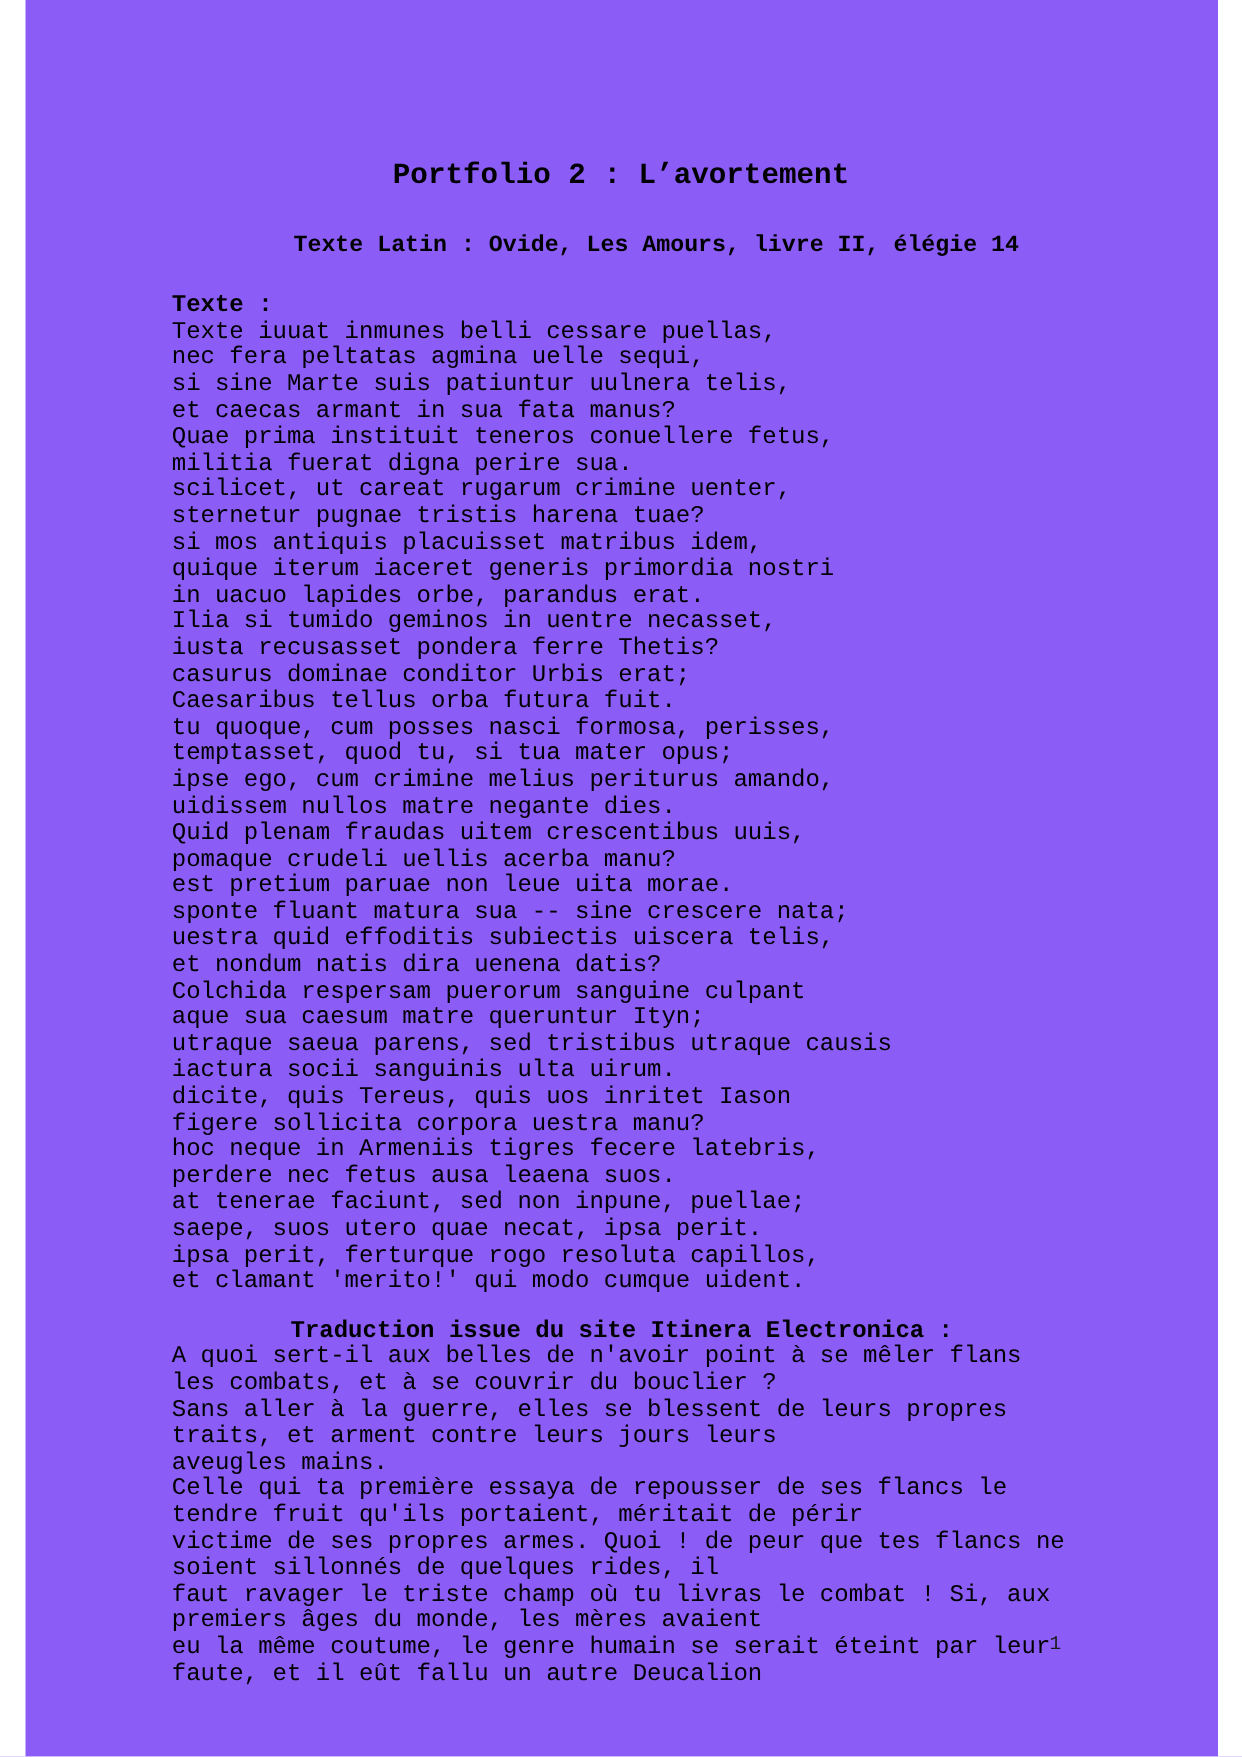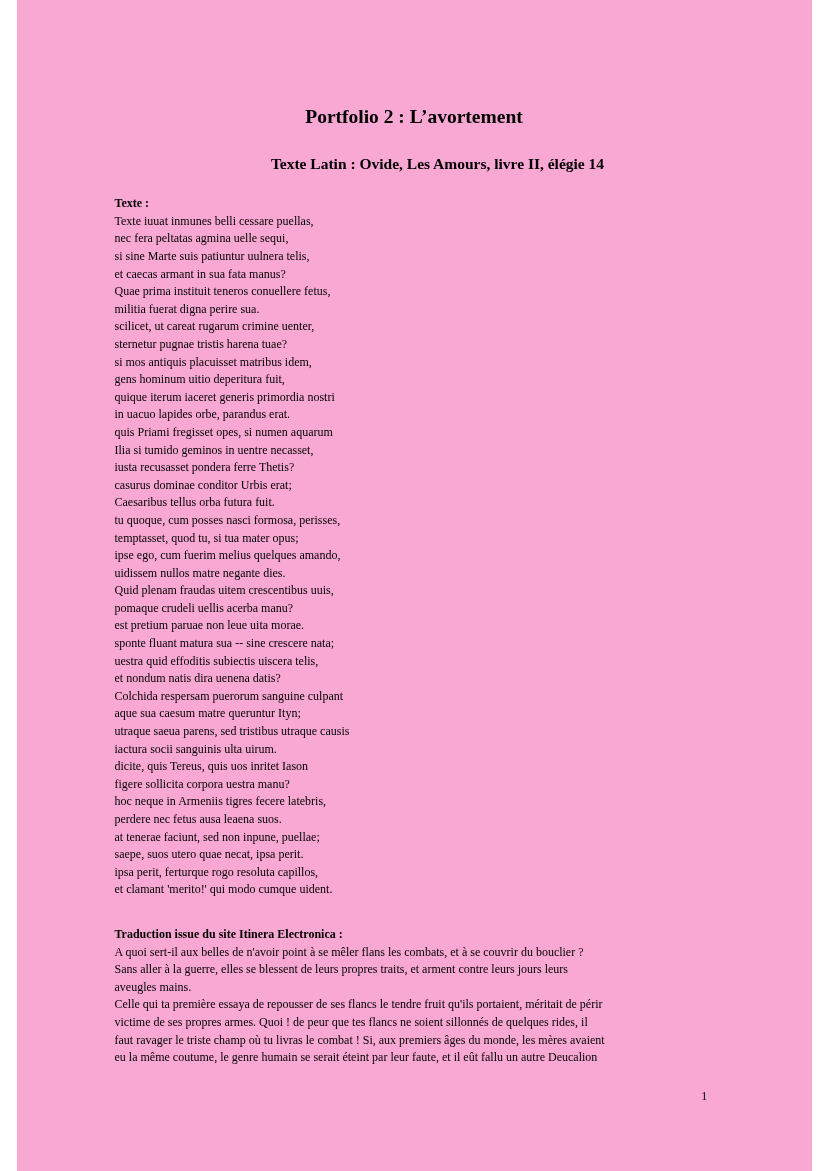--- a/index.html
+++ b/index.html
@@ -5,51 +5,52 @@
   html, body {
     margin: 0;
     padding: 0;
     background: #ffffff;
   }
   .page {
     position: relative;
     width: 795px;
     height: 1171px;
     margin: 0 auto;
-    background: #f9a8d4;
+    background: #8b5cf6;
     color: #000000;
-    font-family: Liberation Serif, serif;
+    font-family: Liberation Mono, monospace;
     overflow: hidden;
   }
   .title {
     margin: 0;
     padding-top: 106px;
     text-align: center;
     font-size: 19.5px;
     font-weight: bold;
     line-height: 1.15;
   }
   .subtitle {
     margin: 27px 0 0 0;
     text-align: center;
     font-size: 15.5px;
     font-weight: bold;
     line-height: 1.15;
     padding-left: 47px;
   }
   .content {
     margin: 22px 97px 0 98px;
-    font-size: 12px;
+    font-size: 16px;
     line-height: 17.6px;
   }
   .section-heading {
     font-weight: bold;
   }
   .translation-heading {
-    margin-top: 27px;
+    margin-top: 15px;
+    text-align: center;
   }
   .line {
     white-space: nowrap;
   }
   .translation-lines .line {
     white-space: normal;
   }
   .page-number {
     position: absolute;
     top: 1088px;
@@ -74,31 +75,29 @@
     <div class="latin-lines">
         <div class="line">Texte iuuat inmunes belli cessare puellas,</div>
         <div class="line">nec fera peltatas agmina uelle sequi,</div>
         <div class="line">si sine Marte suis patiuntur uulnera telis,</div>
         <div class="line">et caecas armant in sua fata manus?</div>
         <div class="line">Quae prima instituit teneros conuellere fetus,</div>
         <div class="line">militia fuerat digna perire sua.</div>
         <div class="line">scilicet, ut careat rugarum crimine uenter,</div>
         <div class="line">sternetur pugnae tristis harena tuae?</div>
         <div class="line">si mos antiquis placuisset matribus idem,</div>
-        <div class="line">gens hominum uitio deperitura fuit,</div>
         <div class="line">quique iterum iaceret generis primordia nostri</div>
         <div class="line">in uacuo lapides orbe, parandus erat.</div>
-        <div class="line">quis Priami fregisset opes, si numen aquarum</div>
         <div class="line">Ilia si tumido geminos in uentre necasset,</div>
         <div class="line">iusta recusasset pondera ferre Thetis?</div>
         <div class="line">casurus dominae conditor Urbis erat;</div>
         <div class="line">Caesaribus tellus orba futura fuit.</div>
         <div class="line">tu quoque, cum posses nasci formosa, perisses,</div>
         <div class="line">temptasset, quod tu, si tua mater opus;</div>
-        <div class="line">ipse ego, cum fuerim melius quelques amando,</div>
+        <div class="line">ipse ego, cum crimine melius periturus amando,</div>
         <div class="line">uidissem nullos matre negante dies.</div>
         <div class="line">Quid plenam fraudas uitem crescentibus uuis,</div>
         <div class="line">pomaque crudeli uellis acerba manu?</div>
         <div class="line">est pretium paruae non leue uita morae.</div>
         <div class="line">sponte fluant matura sua -- sine crescere nata;</div>
         <div class="line">uestra quid effoditis subiectis uiscera telis,</div>
         <div class="line">et nondum natis dira uenena datis?</div>
         <div class="line">Colchida respersam puerorum sanguine culpant</div>
         <div class="line">aque sua caesum matre queruntur Ityn;</div>
         <div class="line">utraque saeua parens, sed tristibus utraque causis</div>

